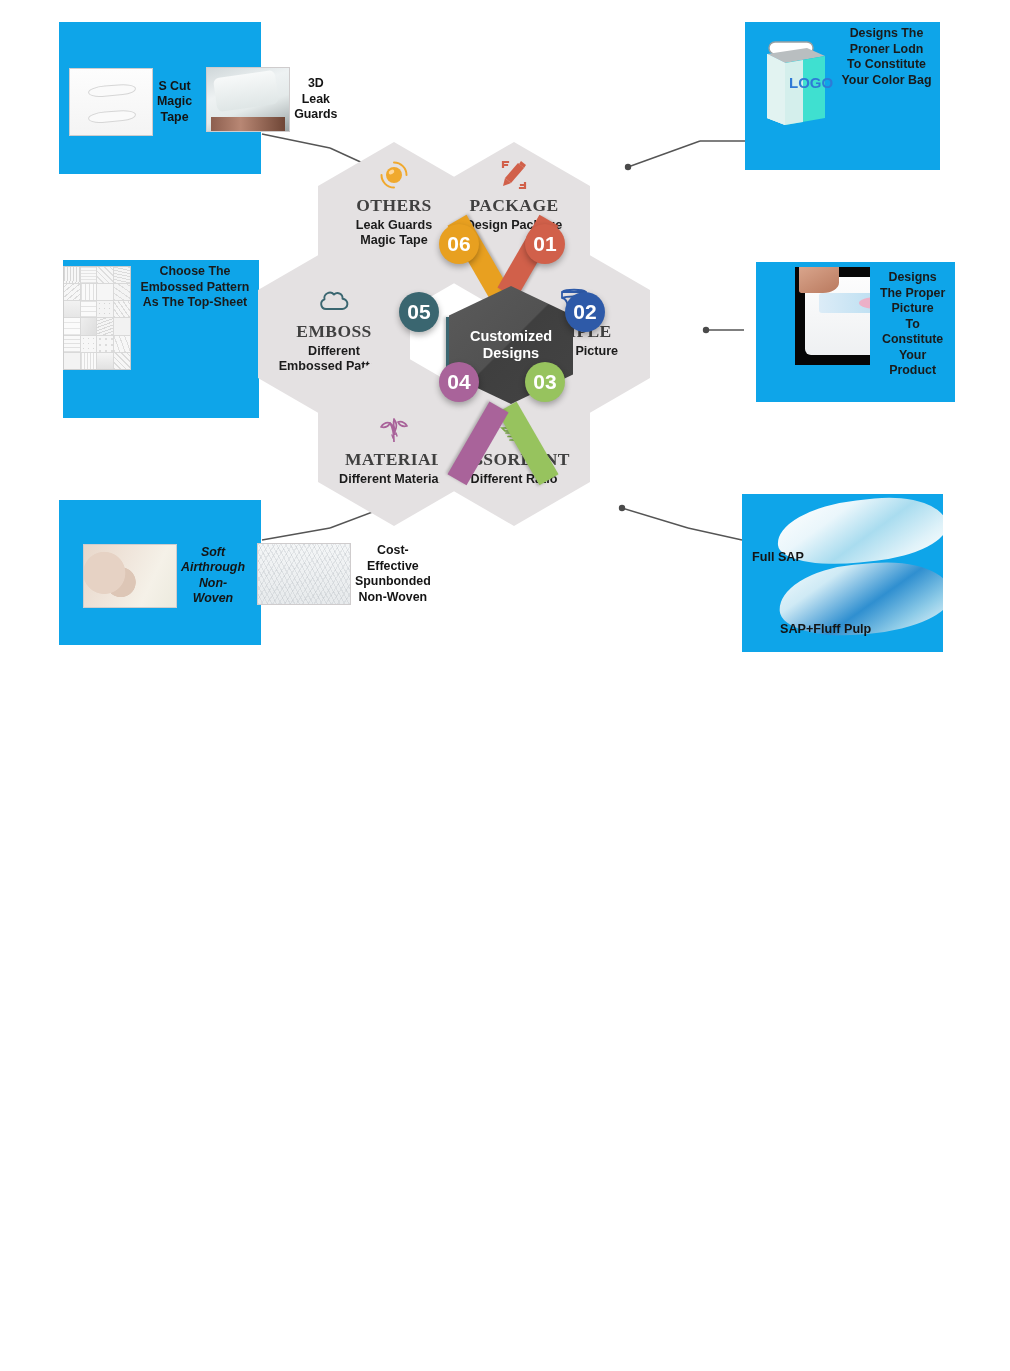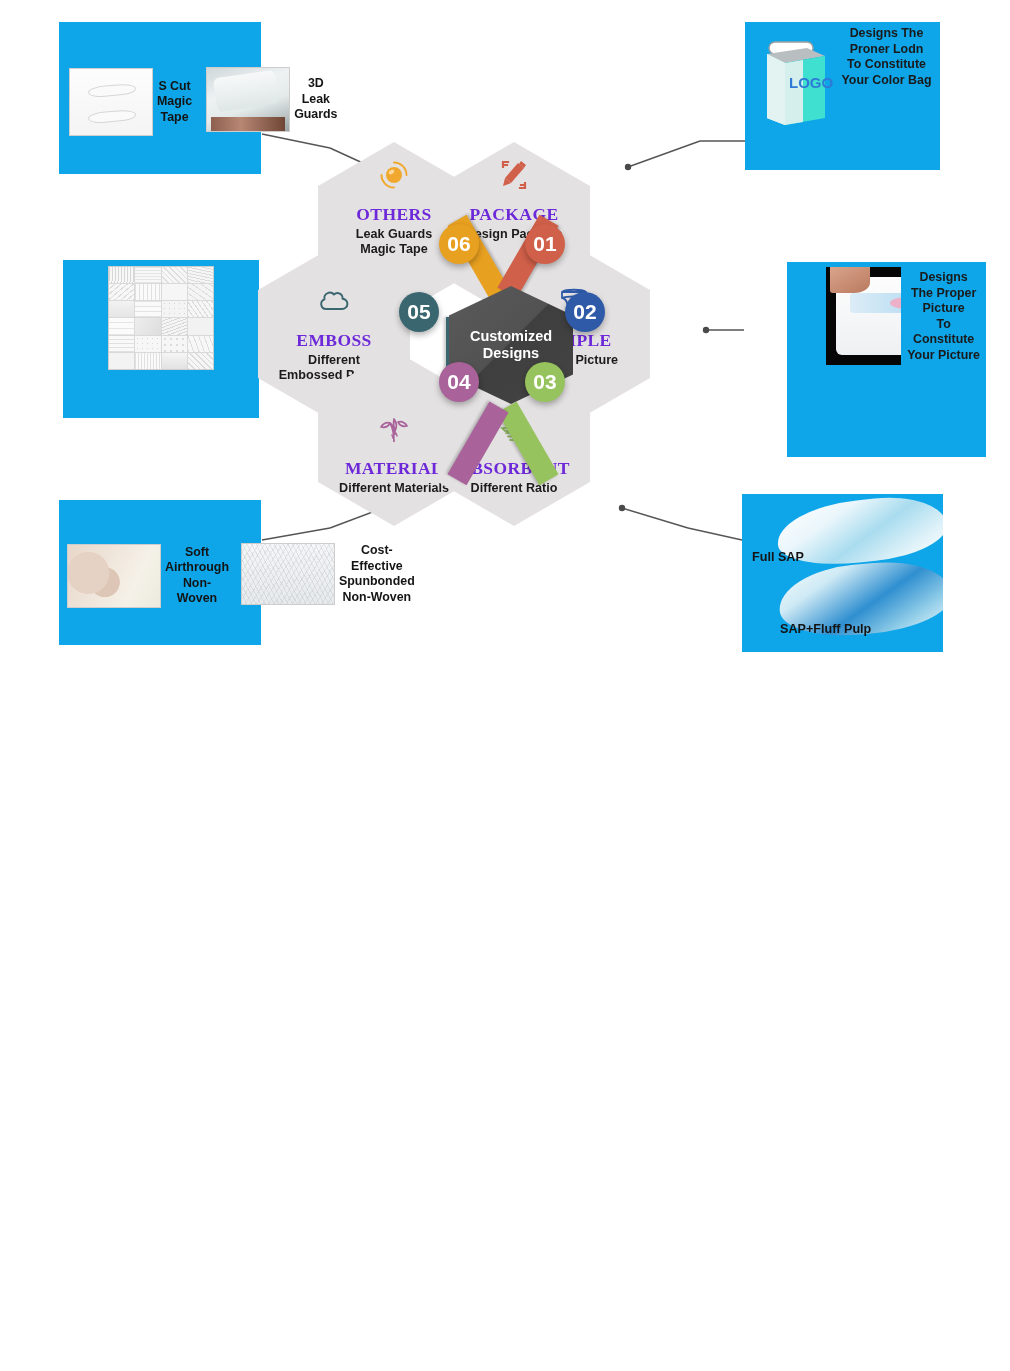--- a/index.html
+++ b/index.html
@@ -34,21 +34,21 @@
   .thumb { background: #fff; border: 1px solid #cfcccd; position: relative; overflow: hidden; }
   .row-label {
     font-size: 12.4px; color: #141414; line-height: 1.25;
     font-weight: 600; text-align: center; flex: 1; padding: 0 4px;
   }
 
   
   #panel-others   { left: 59px;  top: 22px;  width: 202px; height: 152px; }
   #panel-package  { left: 745px; top: 22px;  width: 195px; height: 148px; }
   #panel-emboss   { left: 63px;  top: 260px; width: 196px; height: 158px; }
-  #panel-sample   { left: 787px; top: 262px; width: 199px; height: 195px; padding-left: 39px; }
+  #panel-sample   { left: 756px; top: 262px; width: 199px; height: 140px; padding-left: 39px; }
   #panel-material { left: 59px;  top: 500px; width: 202px; height: 145px; }
   #panel-absorbent{ left: 742px; top: 494px; width: 201px; height: 158px; }
 
   
   .tape-img { width: 82px; height: 66px; background:
       linear-gradient(180deg,#fdfdfd 0%,#f4f4f4 100%); }
   .tape-img::before, .tape-img::after {
     content:''; position:absolute; left:18px; width:46px; height:9px;
     border:1px solid #d6d6d6; border-radius:50% 50% 40% 40%/70%;
     background:#fafafa;
@@ -103,21 +103,21 @@
   
   #hexwrap { position:absolute; left:278px; top:140px; width:450px; height:400px; }
   .hex {
     position: absolute; width: 152px; height: 176px;
     background: #e4e1e2;
     clip-path: polygon(50% 0%, 100% 25%, 100% 75%, 50% 100%, 0% 75%, 0% 25%);
     display:flex; flex-direction:column; align-items:center;
   }
   .hex-icon { margin-top: 16px; height: 34px; display:flex; align-items:center; justify-content:center; }
   .hex-title { font-family:"Liberation Serif", serif; font-weight:700; font-size:17.5px;
-    color:#6d28d9; letter-spacing:.4px; margin-top:12px; white-space:nowrap; }
+    color:#404040; letter-spacing:.4px; margin-top:3px; white-space:nowrap; }
   .hex-sub { font-size:12.6px; color:#1b1b1b; font-weight:600; text-align:center;
     line-height:1.22; margin-top:2px; width:148px; }
 
   #hex-others    { left: 40px;  top: 2px; }
   #hex-package   { left: 160px; top: 2px; }
   #hex-emboss    { left: -20px; top: 106px; }
   #hex-sample    { left: 220px; top: 106px; }
   #hex-material  { left: 40px;  top: 210px; }
   #hex-absorbent { left: 160px; top: 210px; }
   #hex-emboss .hex-icon, #hex-sample .hex-icon { margin-top: 38px; }
@@ -234,36 +234,40 @@
       <div class="emboss-cell" style="background:radial-gradient(circle,#cfcfcf 14%,#f2f2f2 16%) 0 0/4px 4px"></div>
       <div class="emboss-cell" style="background:repeating-linear-gradient(0deg,#e1e1e1 0 1px,#f9f9f9 1px 4px)"></div>
       <div class="emboss-cell" style="background:radial-gradient(circle,#d8d8d8 20%,#f7f7f7 22%) 0 0/5px 5px"></div>
       <div class="emboss-cell" style="background:radial-gradient(circle,#dcdcdc 18%,#f6f6f6 20%) 0 0/6px 6px"></div>
       <div class="emboss-cell" style="background:repeating-linear-gradient(70deg,#dedede 0 1px,#f7f7f7 1px 5px)"></div>
       <div class="emboss-cell" style="background:radial-gradient(circle,#d4d4d4 15%,#f3f3f3 17%) 0 0/4px 4px"></div>
       <div class="emboss-cell" style="background:repeating-linear-gradient(90deg,#e0e0e0 0 1px,#fafafa 1px 3px)"></div>
       <div class="emboss-cell" style="background:linear-gradient(180deg,#f5f5f5,#e2e2e2)"></div>
       <div class="emboss-cell" style="background:repeating-linear-gradient(45deg,#dbdbdb 0 1px,#f6f6f6 1px 4px)"></div>
     </div>
+    <div class="panel-caption">
+      <span>Choose The Embossed Pattern</span><br>
+      <span>As The Top-Sheet</span>
+    </div>
   </div>
 
   <div class="panel" id="panel-sample">
     <div class="sample-photo">
       <div class="diaper-body"></div>
       <div class="diaper-band"></div>
       <div class="diaper-hand"></div>
     </div>
     <div class="panel-caption" style="margin-top:4px;">
       <span>Designs The Proper Picture</span><br>
-      <span>To Constitute Your Picture</span>
+      <span>To Constitute Your Product</span>
     </div>
   </div>
 
   <div class="panel" id="panel-material">
-    <div class="row" style="margin:8px 0 2px 8px;">
+    <div class="row" style="margin:8px 0 2px 24px;font-style:italic;">
       <div class="thumb">
           <div class="soft-img"></div>
         </div>
       <div class="row-label">
         <span>Soft Airthrough</span><br>
         <span>Non-Woven</span>
       </div>
     </div>
     <div class="row" style="margin:3px 0 0 8px;">
       <div class="thumb">

